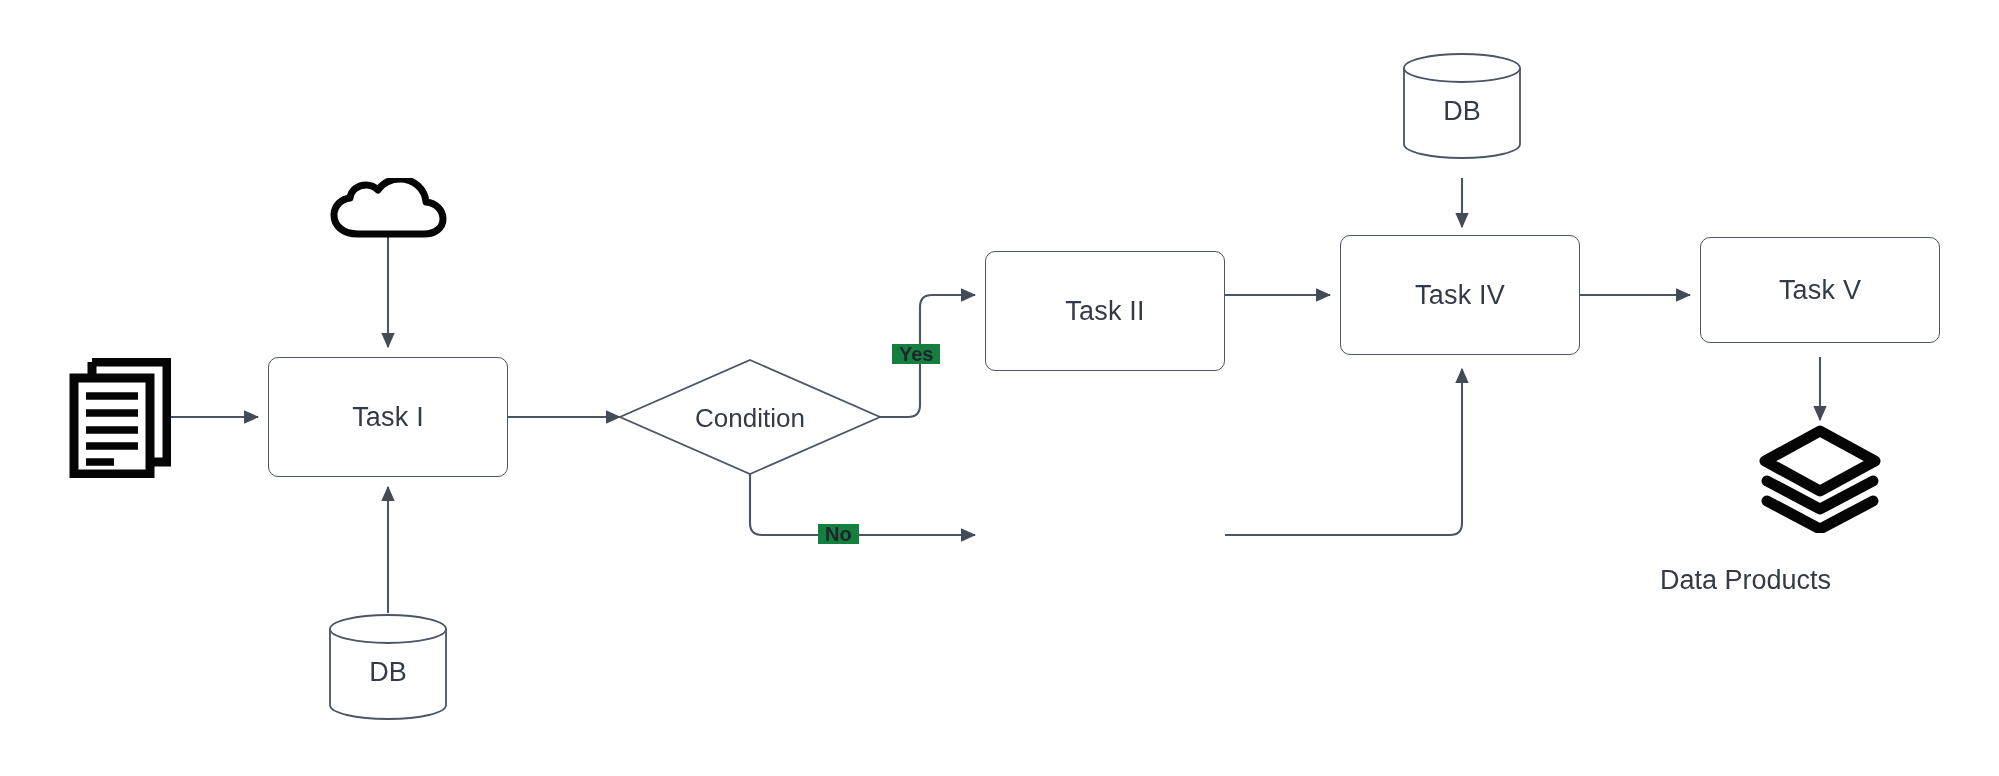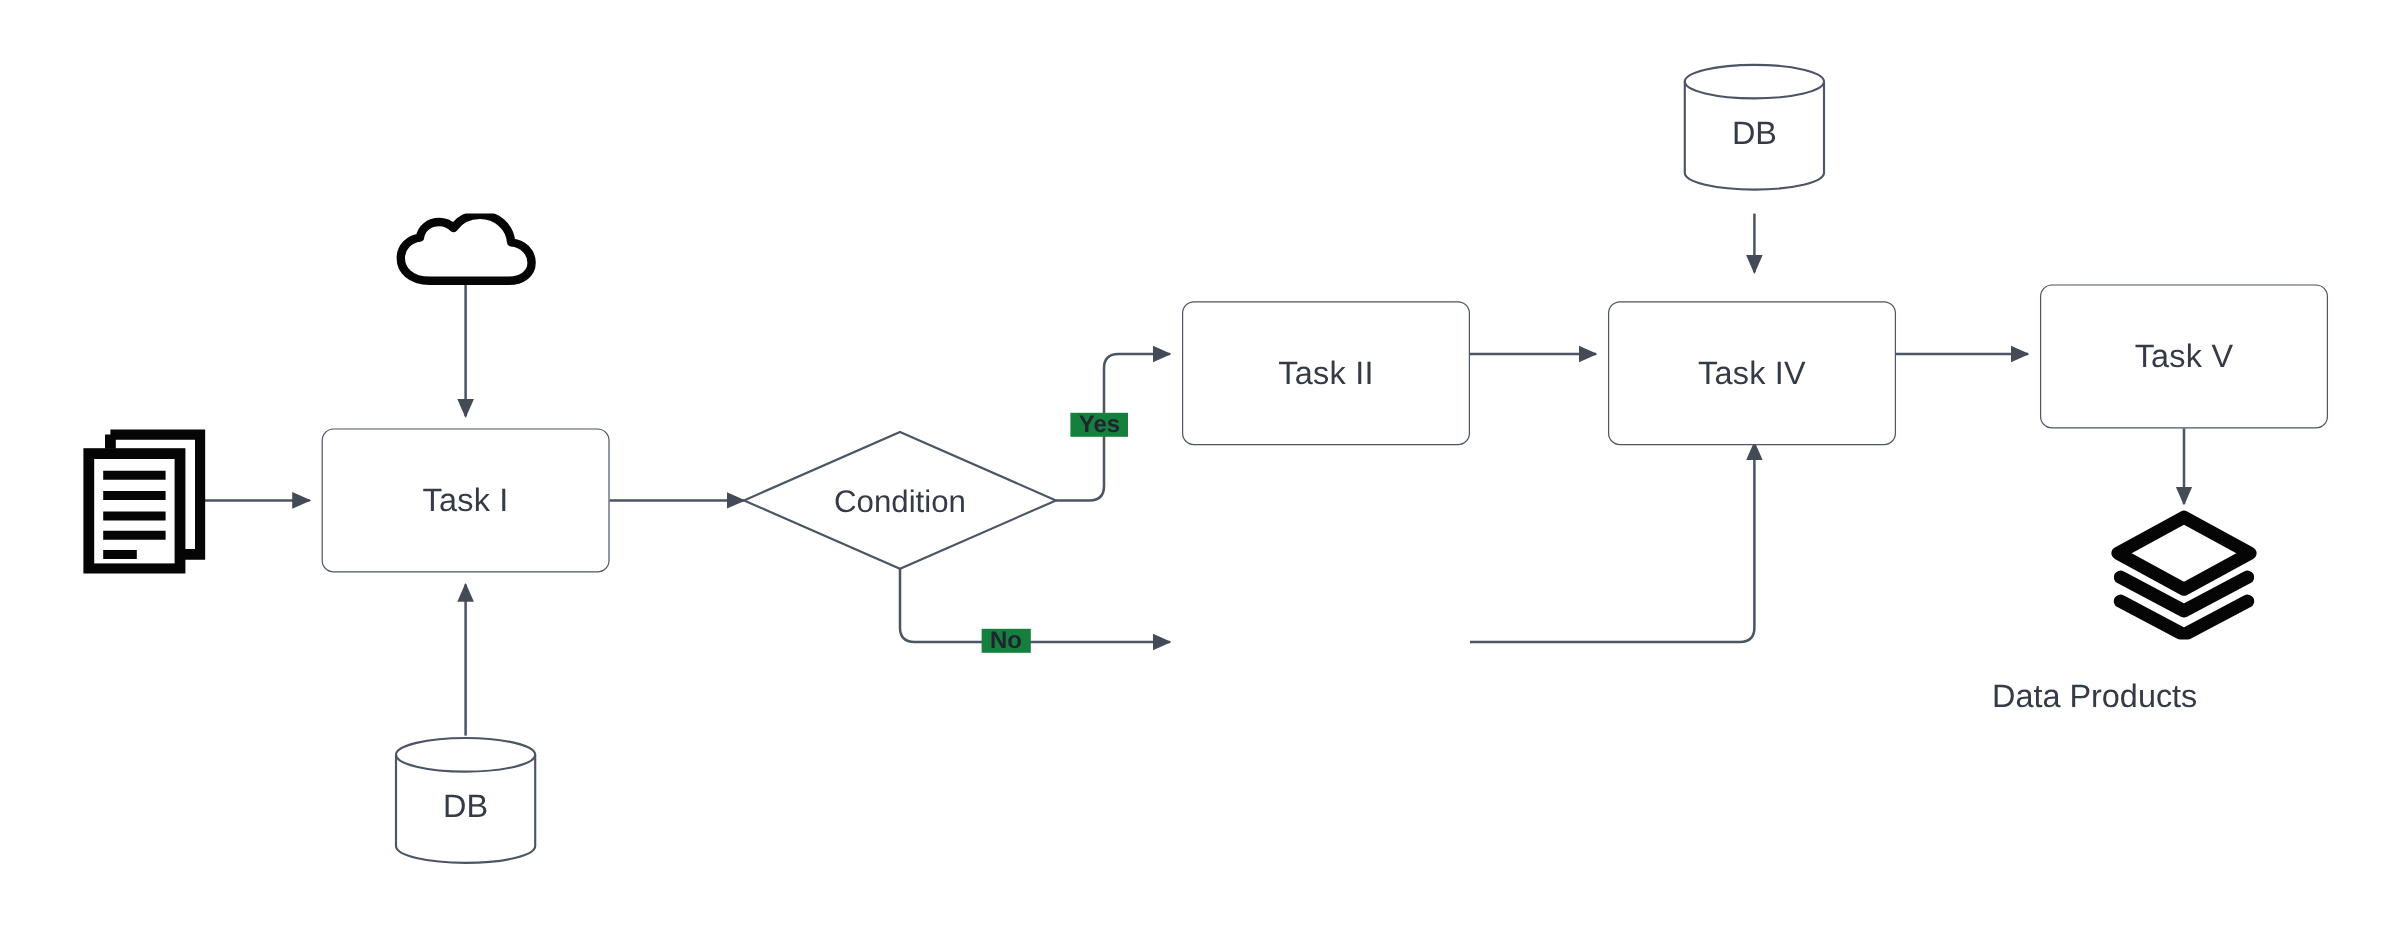--- a/index.html
+++ b/index.html
@@ -169,25 +169,25 @@
 
   <div class="node task-box" style="left:268px; top:357px; width:240px; height:120px;">
     <span>Task I</span>
   </div>
 
   <div class="node task-box" style="left:985px; top:251px; width:240px; height:120px;">
     <span>Task II</span>
   </div>
 
 
-  <div class="node task-box" style="left:1340px; top:235px; width:240px; height:120px;margin-top:16px;">
+  <div class="node task-box" style="left:1340px; top:235px; width:240px; height:120px;">
     <span>Task IV</span>
   </div>
 
-  <div class="node task-box" style="left:1700px; top:237px; width:240px; height:120px;">
+  <div class="node task-box" style="left:1700px; top:237px; width:240px; height:106px;">
     <span>Task V</span>
   </div>
 
   <div class="diamond-label" style="left:620px; top:403px; width:260px; text-align:center;">Condition</div>
 
   <div class="edge-label" style="left:892px; top:344px;">Yes</div>
 
   <div class="edge-label" style="left:818px; top:524px;">No</div>
 
   <div class="icon-wrap" style="left:1757px; top:425px; width:126px; height:108px;">

